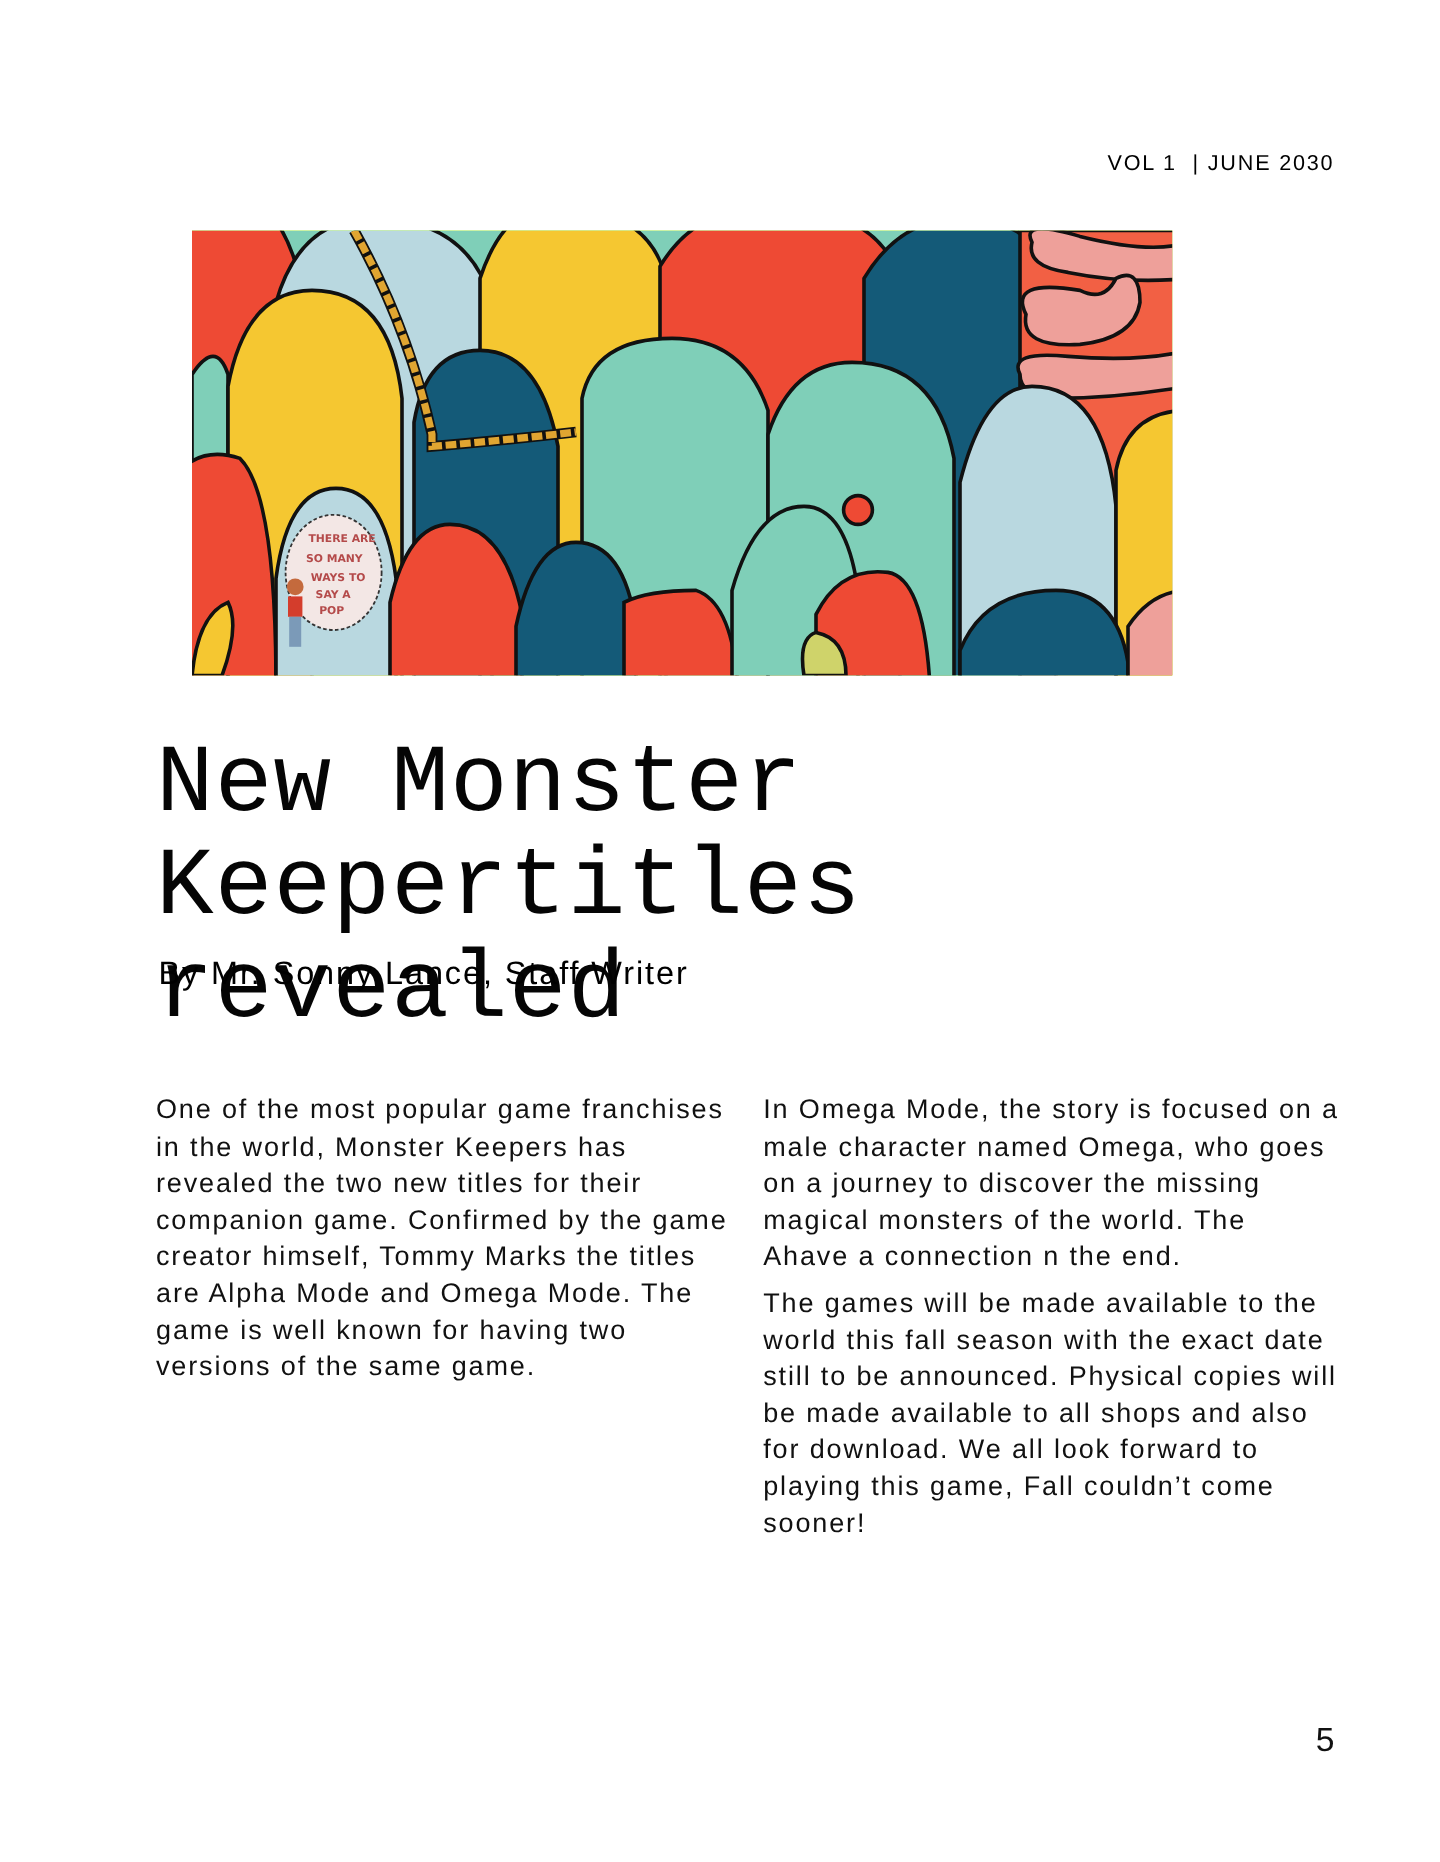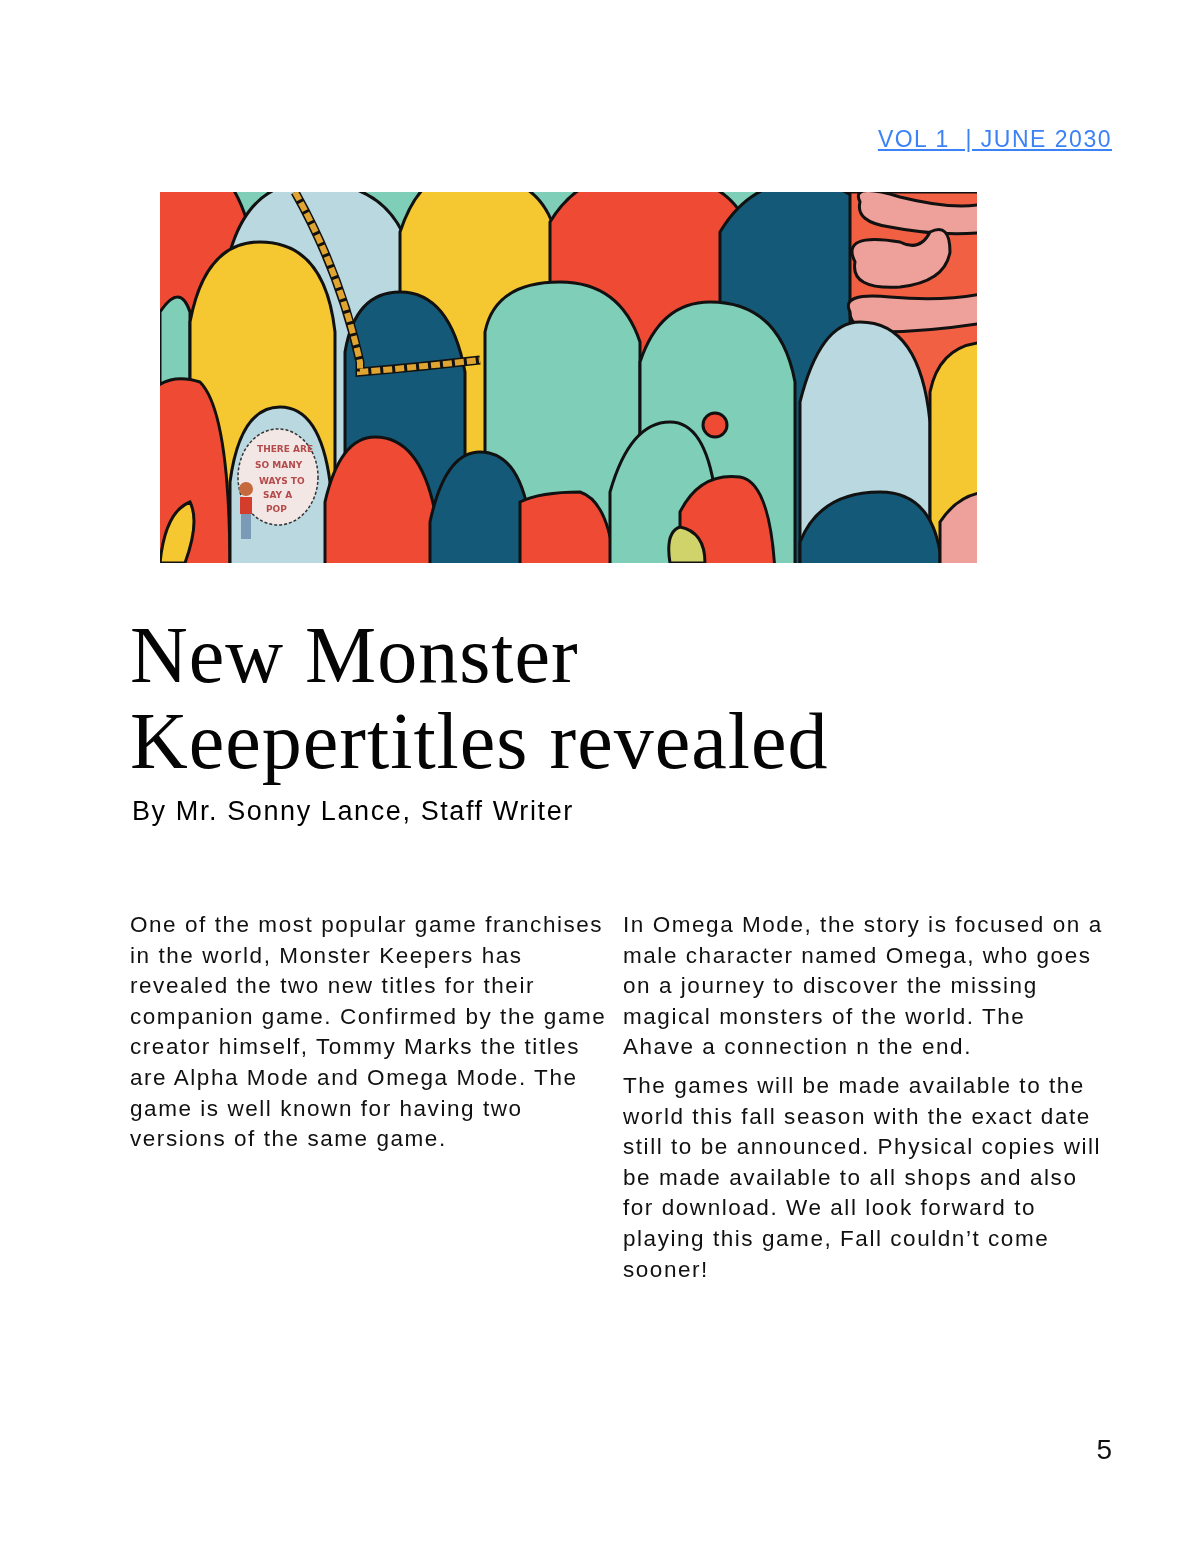--- a/index.html
+++ b/index.html
@@ -12,46 +12,45 @@
       height: 1552px;
       position: relative;
       overflow: hidden;
       font-family: "DejaVu Sans", "Liberation Sans", sans-serif;
       color: #0a0a0a;
     }
     .issue-line {
       position: absolute;
       top: 126px;
       right: 88px;
-      font-size: 23px;
+      font-size: 18px;
       letter-spacing: 1.5px;
       font-weight: 300;
-      color: #3b82f6;
+      color: #000000;
       white-space: pre;
       font-family: "Liberation Sans", sans-serif;
-      text-decoration: underline;
     }
     .hero {
       position: absolute;
       left: 160px;
       top: 192px;
       width: 817px;
       height: 371px;
       overflow: hidden;
       background: #bef264;
     }
     .hero svg { display: block; width: 100%; height: 100%; }
 
     .headline {
       position: absolute;
       left: 130px;
       top: 612px;
       width: 1000px;
       margin: 0;
-      font-family: Liberation Serif, serif;
+      font-family: Liberation Mono, monospace;
       font-weight: 400;
       font-size: 80px;
       line-height: 86px;
       letter-spacing: 1px;
       color: #050505;
     }
     .byline {
       position: absolute;
       left: 132px;
       top: 796px;
@@ -65,21 +64,21 @@
       top: 910px;
       width: 480px;
       font-family: "Liberation Sans", sans-serif;
       font-size: 22.5px;
       line-height: 30.6px;
       letter-spacing: 1.55px;
       color: #111;
     }
     .column p { margin: 0 0 8px 0; }
     .col-left { left: 130px; }
-    .col-right { left: 623px; }
+    .col-right { left: 636px; }
     .page-number {
       position: absolute;
       right: 88px;
       top: 1434px;
       font-family: "Liberation Sans", sans-serif;
       font-size: 28px;
       color: #111;
     }
   </style>
 </head>

